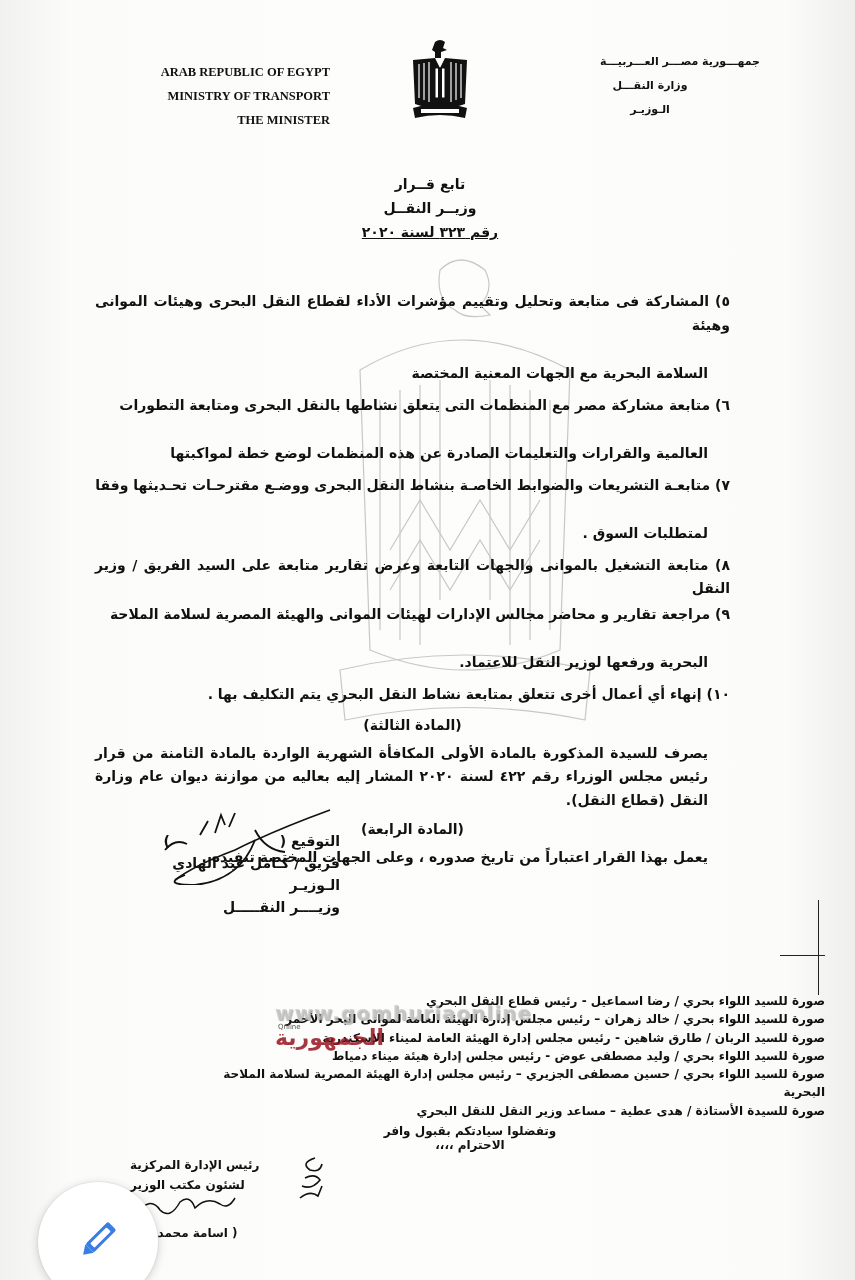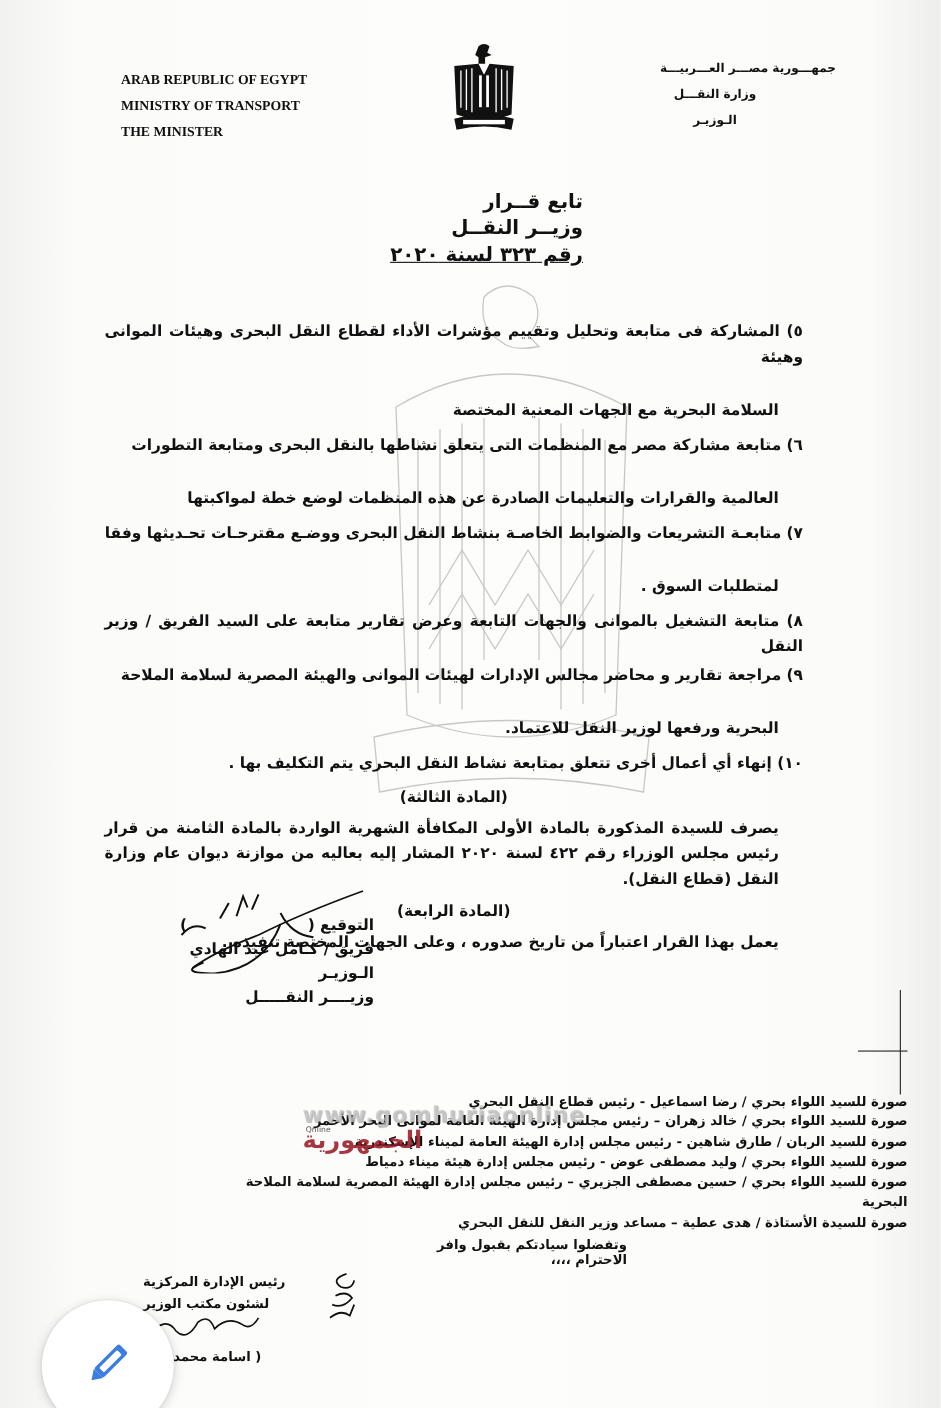--- a/index.html
+++ b/index.html
@@ -9,33 +9,33 @@
       font-family: "DejaVu Sans", sans-serif;
       color: #111;
     }
     .page {
       position: absolute; left: 0; top: 0; width: 855px; height: 1280px;
       background: linear-gradient(90deg, #f1f1ef 0%, #fbfbfa 8%, #fdfdfc 50%, #fbfbfa 92%, #eeeeec 100%);
     }
     .en-header {
       position: absolute; left: 110px; top: 60px; width: 220px;
       font-family: "Liberation Serif", serif; font-weight: bold; font-size: 12.5px;
-      text-align: left; line-height: 24px;
+      text-align: right; line-height: 24px;
     }
     .emblem {
       position: absolute; left: 405px; top: 38px; width: 70px; height: 85px;
     }
     .ar-header {
       position: absolute; right: 95px; top: 50px; width: 220px; direction: rtl;
       font-weight: bold; font-size: 11px; text-align: center; line-height: 24px;
     }
     .ar-header div:first-child { text-align: right; }
     .title-block {
       position: absolute; left: 330px; top: 172px; width: 200px; direction: rtl;
-      font-weight: bold; font-size: 18px; line-height: 24px;
+      text-align: center; font-weight: bold; font-size: 14px; line-height: 24px;
     }
     .title-block .num { text-decoration: underline; }
     .watermark {
       position: absolute; left: 300px; top: 250px; width: 330px; height: 520px; opacity: 0.45;
     }
     .body-text {
       position: absolute; left: 95px; top: 290px; width: 635px; direction: rtl;
       font-size: 14px; font-weight: bold; line-height: 23.5px;
     }
     .item { margin-bottom: 8px; text-align: justify; }
@@ -48,21 +48,21 @@
     }
     .sig-scribble { position: absolute; left: 145px; top: 805px; width: 190px; height: 80px; }
     .divider-v { position: absolute; left: 818px; top: 900px; width: 1px; height: 95px; background: #222; }
     .divider-h { position: absolute; left: 780px; top: 955px; width: 45px; height: 1px; background: #222; }
     .cc-list {
       position: absolute; left: 200px; top: 962px; width: 625px; direction: rtl;
       font-size: 12px; font-weight: bold; line-height: 18.3px; text-align: right; margin-top: 30px;
     }
     .closing {
       position: absolute; left: 370px; top: 1124px; width: 200px; direction: rtl;
-      font-size: 12px; font-weight: bold; text-align: right;
+      font-size: 12px; font-weight: bold; text-align: center;
     }
     .office-block {
       position: absolute; left: 130px; top: 1155px; width: 140px; direction: rtl;
       font-size: 12px; font-weight: bold; line-height: 20px; text-align: left;
     }
     .office-block .sig-line { height: 28px; }
     .initials { position: absolute; left: 280px; top: 1150px; width: 60px; height: 60px; }
     .site-watermark {
       position: absolute; left: 275px; top: 995px; width: 160px; height: 70px;
     }

